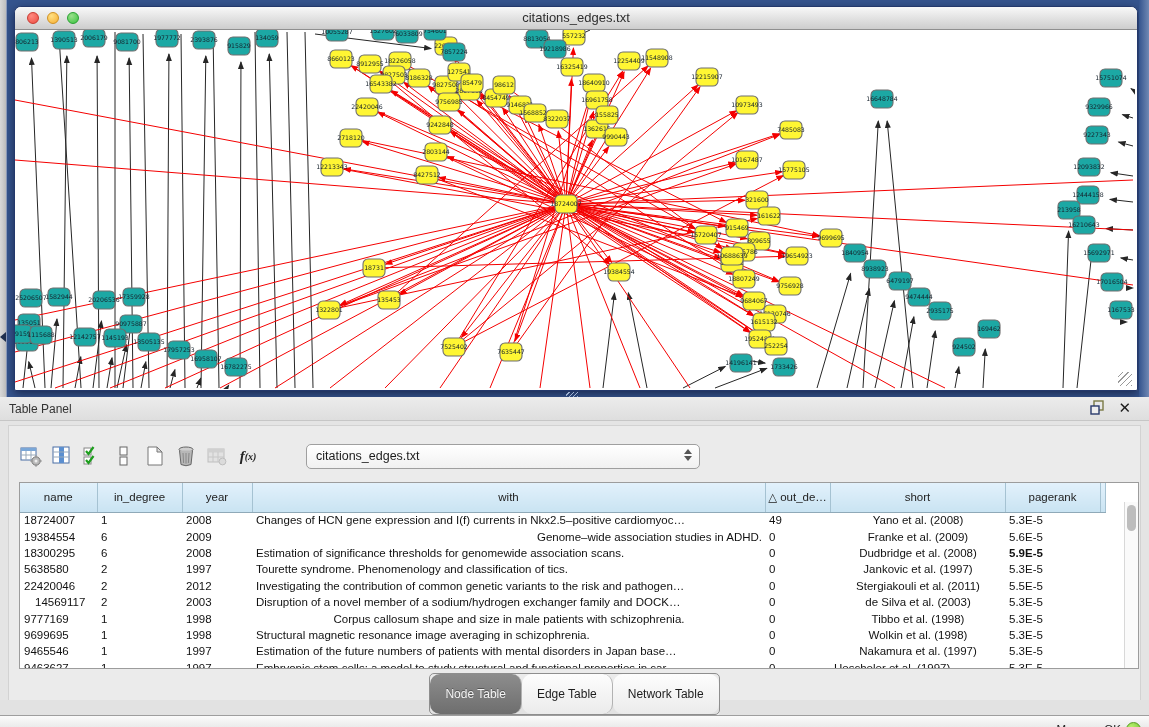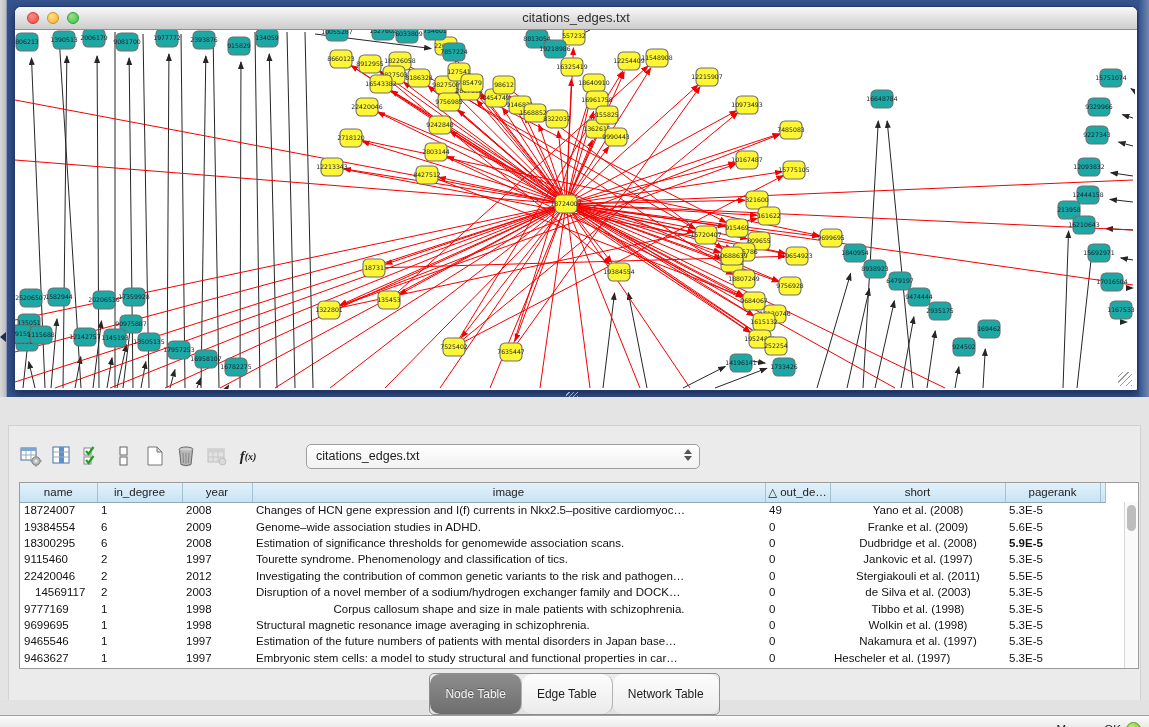--- a/index.html
+++ b/index.html
@@ -51,21 +51,21 @@
        background:linear-gradient(#ffffff,#f1f1f1);position:relative;box-shadow:inset 0 1px 0 #fff;}
   .dropdown .dd-text{position:absolute;left:9px;top:4px;font-size:12.5px;color:#1c1c1c;}
   .dd-arrows{position:absolute;right:7px;top:4px;display:flex;flex-direction:column;gap:2px;}
   .dd-arrows i{width:0;height:0;border-left:4px solid transparent;border-right:4px solid transparent;}
   .dd-up{border-bottom:5px solid #555;}
   .dd-down{border-top:5px solid #555;}
   
   .table-wrap{position:absolute;left:10px;top:56px;width:1118px;height:185px;background:#fff;
        border:1px solid #9c9c9c;overflow:hidden;}
   table.dt{border-collapse:collapse;table-layout:fixed;width:1085px;font-size:11.5px;color:#111;}
-  table.dt th{height:19px;box-sizing:border-box;font-weight:normal;font-size:11.5px;color:#222;
+  table.dt th{height:29px;box-sizing:border-box;font-weight:normal;font-size:11.5px;color:#222;
        background:linear-gradient(#e2f1fb,#c9e3f2);border-right:1px solid #a5c2d2;border-bottom:1px solid #8fa9b8;
        overflow:hidden;white-space:nowrap;}
   table.dt td{height:16.4px;box-sizing:border-box;padding:0 3px 0 4px;overflow:hidden;white-space:nowrap;}
   .vscroll{position:absolute;right:0;top:19px;bottom:0;width:13px;background:#fafafa;border-left:1px solid #d8d8d8;}
   .vthumb{position:absolute;left:2px;top:3px;width:9px;height:26px;border-radius:5px;background:#bdbdbd;}
   
   .tabs-row{position:absolute;left:0;right:0;top:247px;text-align:center;}
   .tabs{display:inline-flex;border:1px solid #8e8e8e;border-radius:5px;overflow:hidden;
        box-shadow:0 1px 0 rgba(255,255,255,.7);}
   .tab{padding:13px 15px;font-size:12px;color:#1d1d1d;background:linear-gradient(#fdfdfd,#ebebeb);
@@ -719,20 +719,30 @@
           </g>
       </svg>
       <div class="grip"></div>
     </div>
   </div>
   <div class="right-hl"></div>
   <div class="splitter-grip"></div>
 </div>
 
 <div class="table-panel">
+  <div class="panel-header">
+    <span class="ptitle">Table Panel</span>
+    <span class="hicons">
+      <svg width="16" height="15">
+        <rect x="4" y="1" width="9" height="9" fill="none" stroke="#7a7a45" stroke-width="1.4"></rect>
+        <rect x="1" y="6" width="8" height="8" fill="#eee" stroke="#29396b" stroke-width="1.4"></rect>
+      </svg>
+      <span class="close-x">✕</span>
+    </span>
+  </div>
 
   <div class="panel-body">
     <div class="toolbar">
       <span class="tb-icon">
         <svg width="22" height="22">
             <rect x="1" y="3" width="15" height="12" fill="#fff" stroke="#4a6fa5"></rect>
           <rect x="1" y="3" width="15" height="3" fill="#7aa7d8"></rect>
           <line x1="6" y1="6" x2="6" y2="15" stroke="#9ab"></line>
             <line x1="11" y1="6" x2="11" y2="15" stroke="#9ab"></line>
           <line x1="1" y1="10" x2="16" y2="10" stroke="#9ab"></line>
@@ -802,21 +812,21 @@
       </span>
     </div>
 
     <div class="table-wrap">
       <table class="dt">
         <thead>
             <tr id="thead-row">
               <th style="width: 77px;">name</th>
               <th style="width: 85px;">in_degree</th>
               <th style="width: 70px;">year</th>
-              <th style="width: 513px;">image</th>
+              <th style="width: 513px;">with</th>
               <th style="width: 65px;">△ out_de…</th>
               <th style="width: 175px;">short</th>
               <th style="width: 95px;">pagerank</th>
               <th style="width: 5px;"></th>
             </tr>
           </thead>
         <tbody id="tbody">
             <tr>
               <td style="text-align: left;">18724007</td>
               <td style="text-align: left;">1</td>
@@ -824,38 +834,38 @@
               <td style="text-align: left;">Changes of HCN gene expression and I(f) currents in Nkx2.5–positive cardiomyoc…</td>
               <td style="text-align: left;">49</td>
               <td style="text-align: center;">Yano et al. (2008)</td>
               <td style="text-align: left;">5.3E-5</td>
               <td style="text-align: left;"></td>
             </tr>
             <tr>
               <td style="text-align: left;">19384554</td>
               <td style="text-align: left;">6</td>
               <td style="text-align: left;">2009</td>
-              <td style="text-align: left;">Genome–wide association studies in ADHD.</td>
+              <td style="text-align: right;">Genome–wide association studies in ADHD.</td>
               <td style="text-align: left;">0</td>
               <td style="text-align: center;">Franke et al. (2009)</td>
               <td style="text-align: left;">5.6E-5</td>
               <td style="text-align: left;"></td>
             </tr>
             <tr>
               <td style="text-align: left;">18300295</td>
               <td style="text-align: left;">6</td>
               <td style="text-align: left;">2008</td>
               <td style="text-align: left;">Estimation of significance thresholds for genomewide association scans.</td>
               <td style="text-align: left;">0</td>
               <td style="text-align: center;">Dudbridge et al. (2008)</td>
               <td style="text-align: left; font-weight: bold;">5.9E-5</td>
               <td style="text-align: left;"></td>
             </tr>
             <tr>
-              <td style="text-align: left;">9115460</td>
+              <td style="text-align: left;">5638580</td>
               <td style="text-align: left;">2</td>
               <td style="text-align: left;">1997</td>
               <td style="text-align: left;">Tourette syndrome. Phenomenology and classification of tics.</td>
               <td style="text-align: left;">0</td>
               <td style="text-align: center;">Jankovic et al. (1997)</td>
               <td style="text-align: left;">5.3E-5</td>
               <td style="text-align: left;"></td>
             </tr>
             <tr>
               <td style="text-align: left;">22420046</td>

